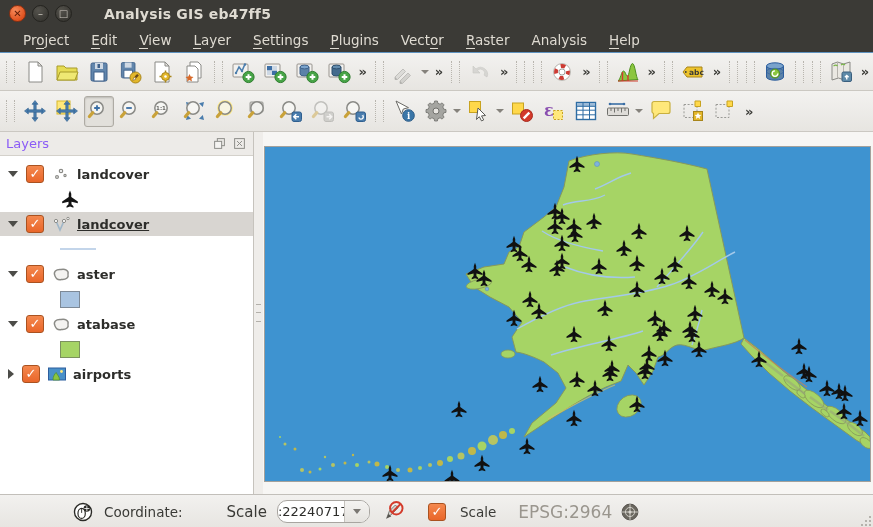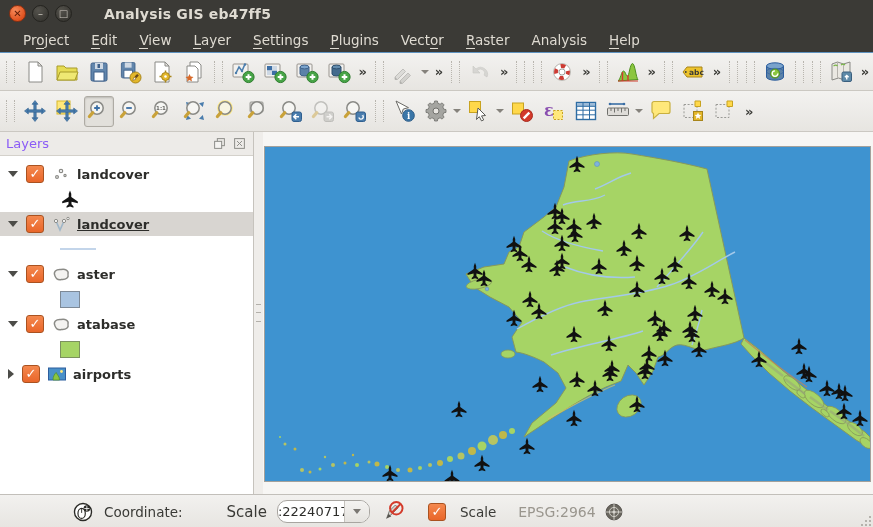--- a/index.html
+++ b/index.html
@@ -58,21 +58,21 @@
   #coord-input{margin-left:10px;width:256px;height:21px;border:1px solid #a8a5a0;border-radius:10px;background:#fff;text-align:center;font-size:13px;font-family:inherit;color:#2d2d2a;padding:0;}
   #scale-label{margin-left:44px;font-size:15px;}
   #scale-combo{margin-left:10px;height:21px;border:1px solid #a8a5a0;border-radius:10px;background:#fff;display:flex;align-items:center;overflow:hidden;}
   #scale-value{width:66px;text-align:center;font-size:13px;color:#2d2d2a;}
   #scale-arrow{width:24px;align-self:stretch;border-left:1px solid #c5c2bd;background:linear-gradient(#f4f3f1,#e5e3df);display:flex;align-items:center;justify-content:center;}
   #scale-arrow i{width:0;height:0;border-left:4px solid transparent;border-right:4px solid transparent;border-top:5px solid #7a7772;}
   #stop-render{width:24px;height:24px;margin-left:12px;background:transparent;border:0;padding:0;}
   #stop-render svg{width:22px;height:22px;}
   #render-box{display:flex;align-items:center;margin-left:22px;}
   #render-label{margin-left:7px;font-size:13.5px;}
-  #crs-text{margin-left:22px;color:#9a968e;font-size:14px;}
+  #crs-text{margin-left:22px;color:#9a968e;font-size:17px;}
   #crs-btn{width:20px;height:20px;margin-left:8px;background:transparent;border:0;padding:0;}
   #crs-btn svg{width:20px;height:20px;}
   #resize-grip{position:absolute;right:1px;bottom:1px;width:13px;height:13px;background:
     radial-gradient(circle at 11px 3px,#b5b2ac 1px,transparent 1.4px),
     radial-gradient(circle at 7px 7px,#b5b2ac 1px,transparent 1.4px),
     radial-gradient(circle at 11px 7px,#b5b2ac 1px,transparent 1.4px),
     radial-gradient(circle at 3px 11px,#b5b2ac 1px,transparent 1.4px),
     radial-gradient(circle at 7px 11px,#b5b2ac 1px,transparent 1.4px),
     radial-gradient(circle at 11px 11px,#b5b2ac 1px,transparent 1.4px);}
   #sprite{position:absolute;width:0;height:0;overflow:hidden;}

